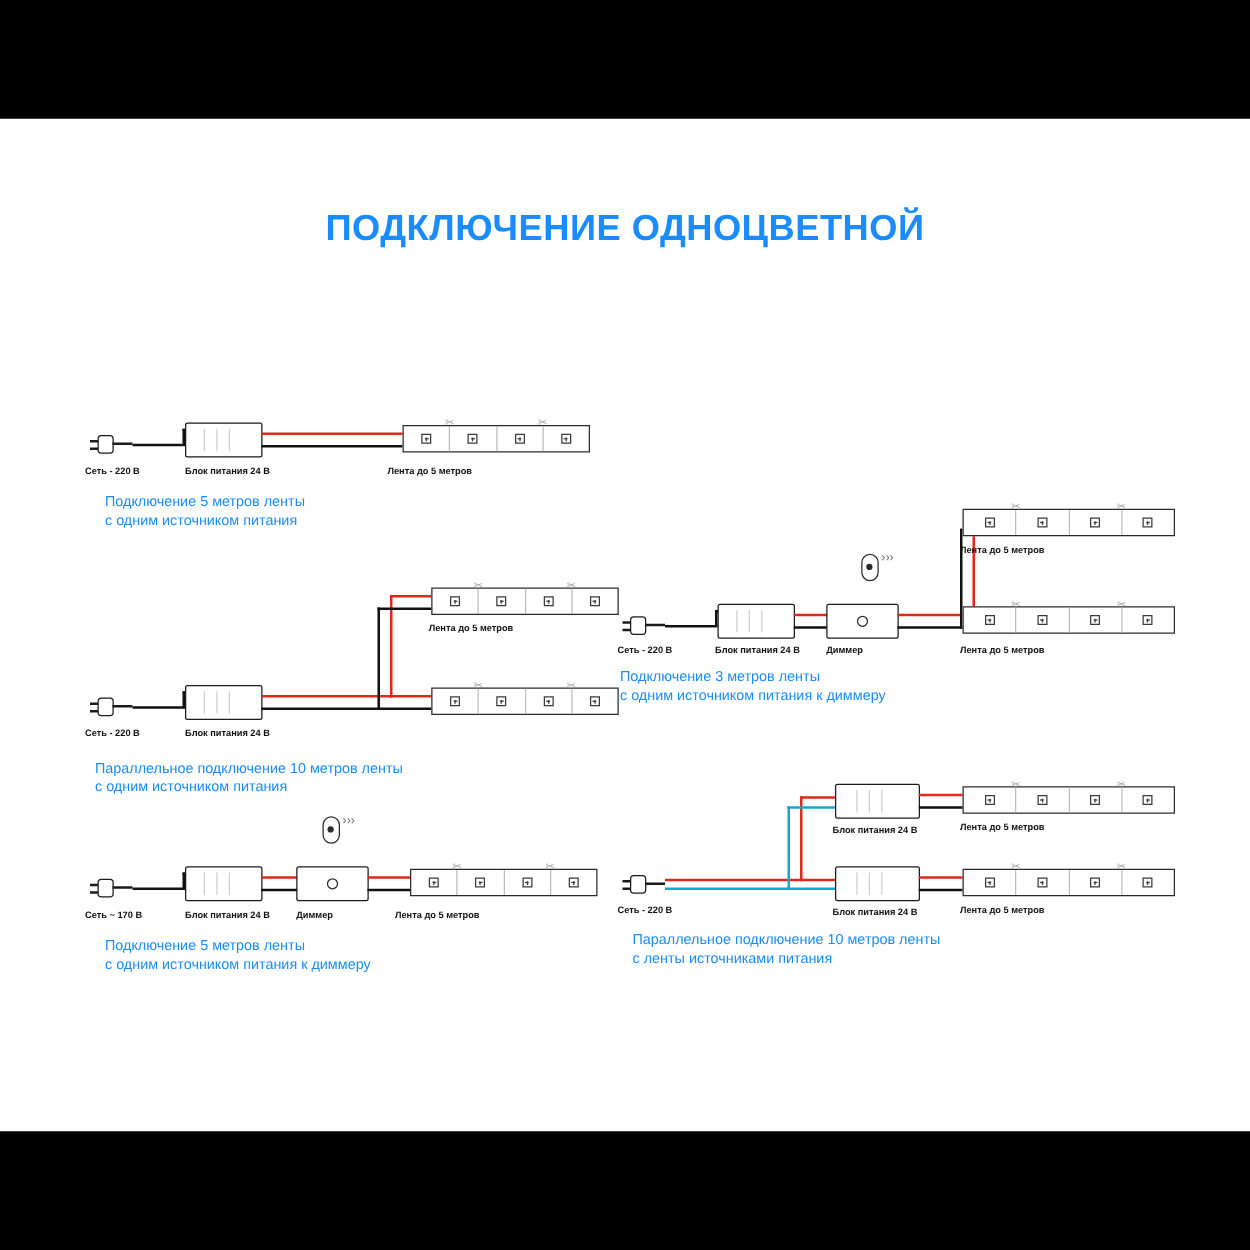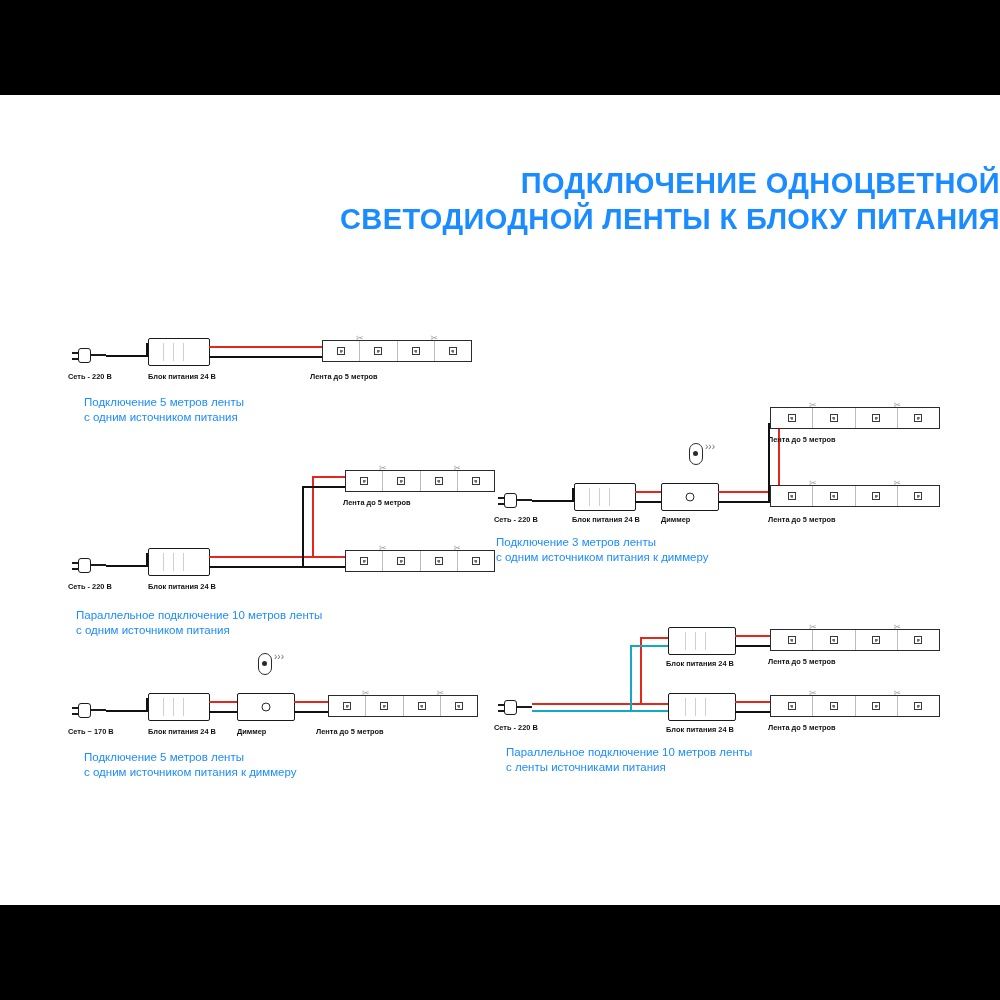--- a/index.html
+++ b/index.html
@@ -18,21 +18,21 @@
   .canvas {
     position: absolute;
     left: 0; top: 95px;
     width: 1000px; height: 810px;
     background: #ffffff;
   }
   .title {
     position: absolute;
     left: 0; top: 165px;
     width: 1000px;
-    text-align: right;
+    text-align: center;
     color: #1a8cff;
     font-weight: bold;
     font-size: 29px;
     line-height: 36px;
     letter-spacing: 0.4px;
   }
   .title .line { display: block; }
 
   
   .diagram { position: absolute; }
@@ -181,21 +181,20 @@
   .waves { position: absolute; color: #6f6f6f; font-size: 10px; }
 </style>
 </head>
 <body>
 
 <div id="page">
   <div class="canvas">
 
     <div class="title" style="top:70px;">
       <span class="line">ПОДКЛЮЧЕНИЕ ОДНОЦВЕТНОЙ</span>
-      <span class="line">СВЕТОДИОДНОЙ ЛЕНТЫ К БЛОКУ ПИТАНИЯ</span>
     </div>
 
     <div class="diagram" style="left:60px; top:235px; width:420px; height:130px;">
 
       <div class="plug" style="left:12px; top:18px; width:36px; height:16px;">
         <div class="pin p1"></div>
         <div class="pin p2"></div>
         <div class="body"></div>
         <div class="tail"></div>
       </div>

